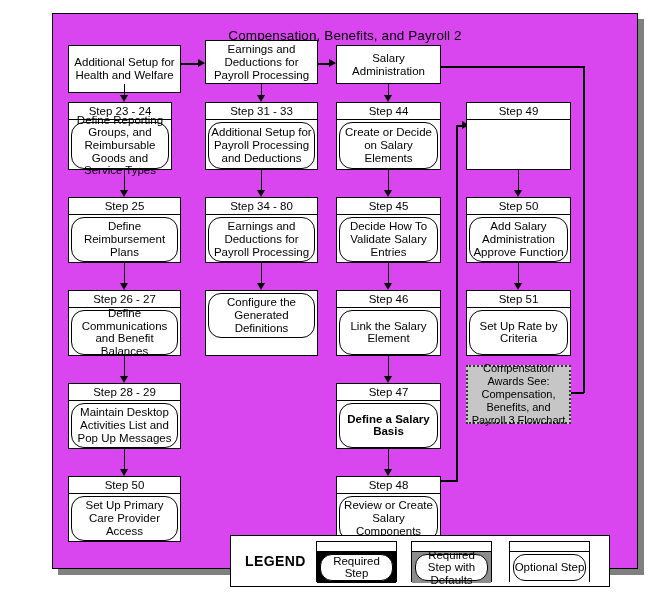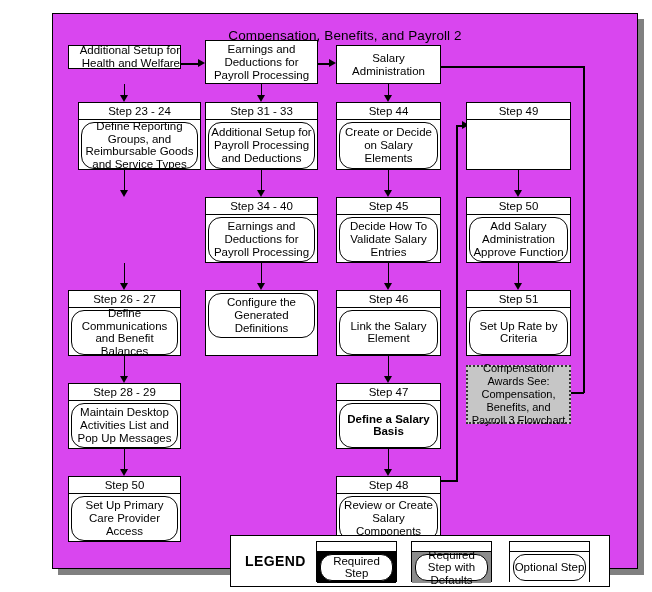--- a/index.html
+++ b/index.html
@@ -58,21 +58,21 @@
 <body>
 
 <div id="root">
 
   <div class="shadow"></div>
 
   <div class="panel">
 
     <div class="diagram-title">Compensation, Benefits, and Payroll 2</div>
 
-    <div class="plainbox" style="left:15px;top:31px;width:113px;height:24px;text-align:right;">
+    <div class="plainbox" style="left:15px;top:31px;width:113px;height:48px;">
       <span>Additional Setup for Health and Welfare</span>
     </div>
 
     <div class="plainbox" style="left:152px;top:26px;width:113px;height:44px;">
       <span>Earnings and Deductions for Payroll Processing</span>
     </div>
 
     <div class="plainbox" style="left:283px;top:31px;width:105px;height:39px;">
       <span>Salary Administration</span>
     </div>
@@ -89,30 +89,36 @@
     <div class="arrow-l" style="left:489px;top:374px;"></div>
 
     <div class="ln hln" style="left:388px;top:466px;width:17px;"></div>
     <div class="ln vln" style="left:403px;top:111px;height:357px;"></div>
     <div class="ln hln" style="left:403px;top:111px;width:6px;"></div>
     <div class="arrow-r" style="left:409px;top:107px;"></div>
 
     <div class="ln vln" style="left:70.5px;top:70px;height:12px;"></div>
     <div class="arrow-d" style="left:67px;top:81px;"></div>
 
-    <div class="node" style="left:25px;top:88px;width:123px;height:68px;">
+    <div class="node" style="left:15px;top:88px;width:104px;height:68px;">
       <div class="hdr">Step 23 - 24</div>
       <div class="bodywrap" style="height:50.5px;">
         <div class="inner">Define Reporting Groups, and Reimbursable Goods and Service Types</div>
       </div>
     </div>
 
     <div class="ln vln" style="left:70.5px;top:156px;height:21px;"></div>
     <div class="arrow-d" style="left:67px;top:176px;"></div>
 
+    <div class="node" style="left:15px;top:183px;width:113px;height:66px;">
+      <div class="hdr">Step 25</div>
+      <div class="bodywrap" style="height:48.5px;">
+        <div class="inner">Define Reimbursement Plans</div>
+      </div>
+    </div>
 
     <div class="ln vln" style="left:70.5px;top:249px;height:21px;"></div>
     <div class="arrow-d" style="left:67px;top:269px;"></div>
 
     <div class="node" style="left:15px;top:276px;width:113px;height:66px;">
       <div class="hdr">Step 26 - 27</div>
       <div class="bodywrap" style="height:48.5px;padding-left:12px;">
         <div class="inner">Define Communications and Benefit Balances</div>
       </div>
     </div>
@@ -144,21 +150,21 @@
       <div class="hdr">Step 31 - 33</div>
       <div class="bodywrap" style="height:50.5px;">
         <div class="inner">Additional Setup for Payroll Processing and Deductions</div>
       </div>
     </div>
 
     <div class="ln vln" style="left:207.5px;top:156px;height:21px;"></div>
     <div class="arrow-d" style="left:204px;top:176px;"></div>
 
     <div class="node" style="left:152px;top:183px;width:113px;height:66px;">
-      <div class="hdr">Step 34 - 40</div>
+      <div class="hdr">Step 34 - 80</div>
       <div class="bodywrap" style="height:48.5px;">
         <div class="inner">Earnings and Deductions for Payroll Processing</div>
       </div>
     </div>
 
     <div class="ln vln" style="left:207.5px;top:249px;height:21px;"></div>
     <div class="arrow-d" style="left:204px;top:269px;"></div>
 
     <div class="node" style="left:152px;top:276px;width:113px;height:66px;">
       <div class="bodywrap" style="height:48.5px;">

